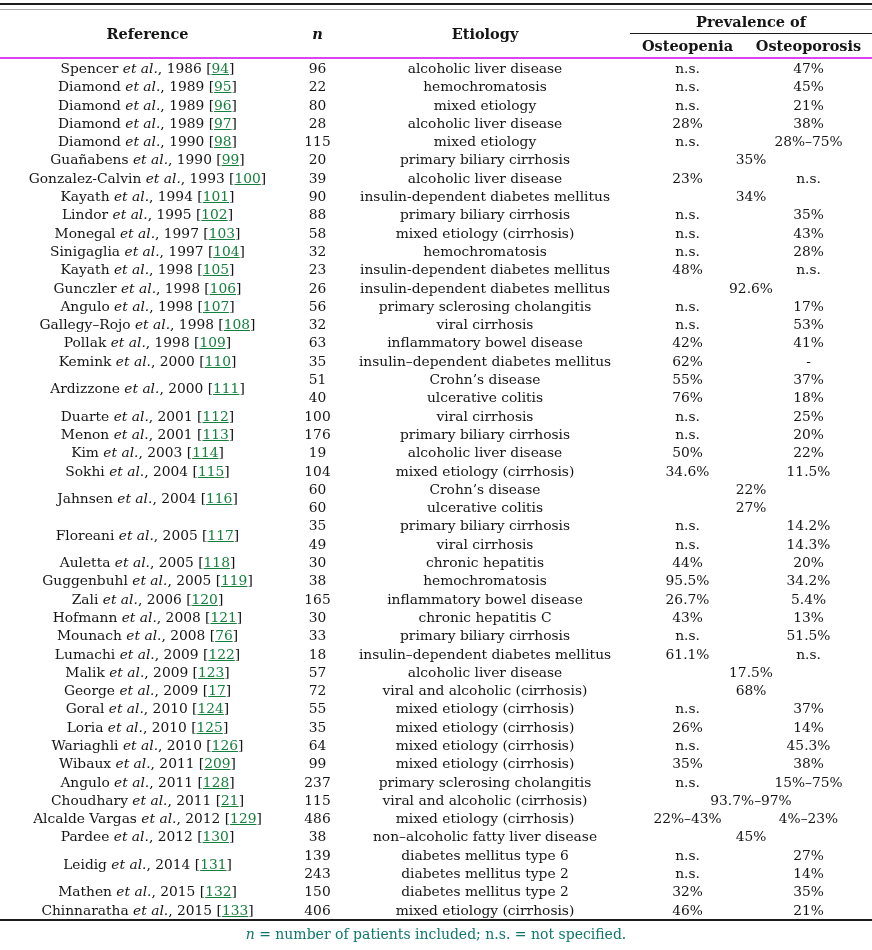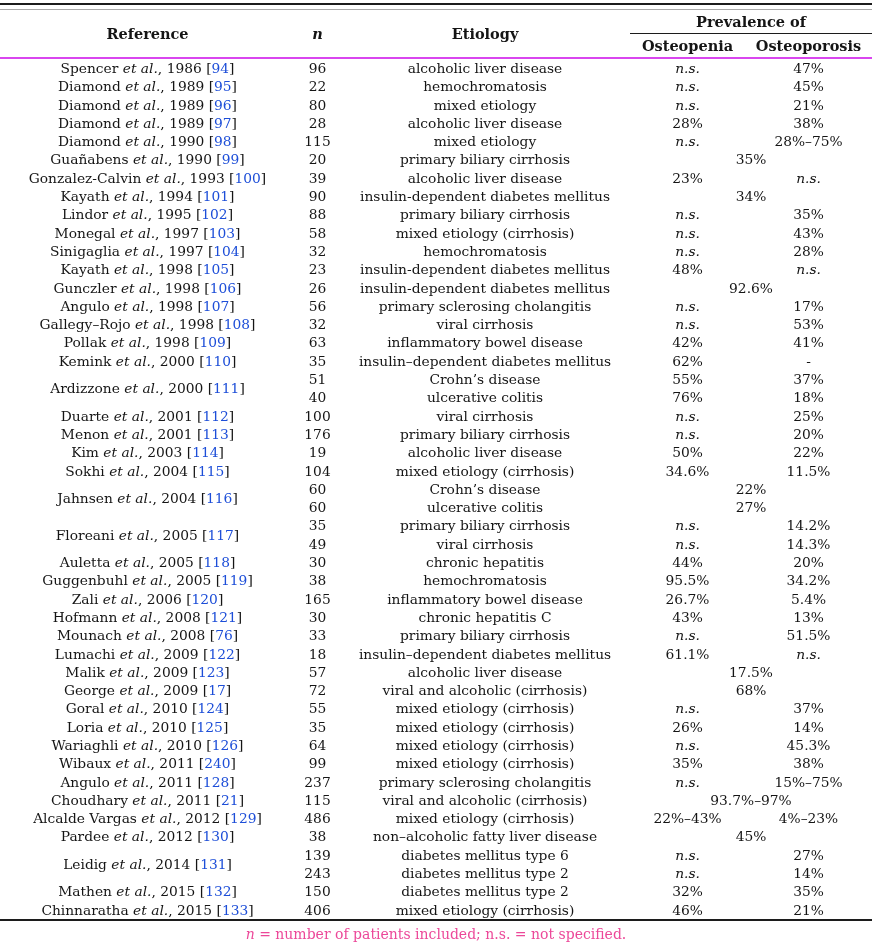--- a/index.html
+++ b/index.html
@@ -54,28 +54,28 @@
     height: 18.3px;
     line-height: 18.3px;
     padding: 0;
     text-align: center;
     vertical-align: middle;
     white-space: nowrap;
     overflow: hidden;
   }
   td.ref { text-align: center; }
   .etal { font-style: italic; margin-top: 8px; }
-  .cite { color: #1d4ed8; }
-  .ns { font-style: italic; }
+  .cite { color: #15803d; text-decoration: underline; }
+  .ns { }
 
   .footnote {
     margin-top: 5px;
     text-align: center;
     font-size: 14px;
-    color: #ec4899;
+    color: #0f766e;
   }
   .fn-i { font-style: italic; }
 </style>
 </head>
 <body>
 
 <div class="page">
   <div class="rule-thick"></div>
   <div class="rule-thin"></div>
 
@@ -350,21 +350,21 @@
           <td class="prev">14%</td>
         </tr>
         <tr>
           <td class="ref"><span>Wariaghli </span><span class="etal">et al.</span><span>, 2010 [</span><span class="cite">126</span><span>]</span></td>
           <td class="num">64</td>
           <td class="et">mixed etiology (cirrhosis)</td>
           <td class="prev ns">n.s.</td>
           <td class="prev">45.3%</td>
         </tr>
         <tr>
-          <td class="ref"><span>Wibaux </span><span class="etal">et al.</span><span>, 2011 [</span><span class="cite">240</span><span>]</span></td>
+          <td class="ref"><span>Wibaux </span><span class="etal">et al.</span><span>, 2011 [</span><span class="cite">209</span><span>]</span></td>
           <td class="num">99</td>
           <td class="et">mixed etiology (cirrhosis)</td>
           <td class="prev">35%</td>
           <td class="prev">38%</td>
         </tr>
         <tr>
           <td class="ref"><span>Angulo </span><span class="etal">et al.</span><span>, 2011 [</span><span class="cite">128</span><span>]</span></td>
           <td class="num">237</td>
           <td class="et">primary sclerosing cholangitis</td>
           <td class="prev ns">n.s.</td>

